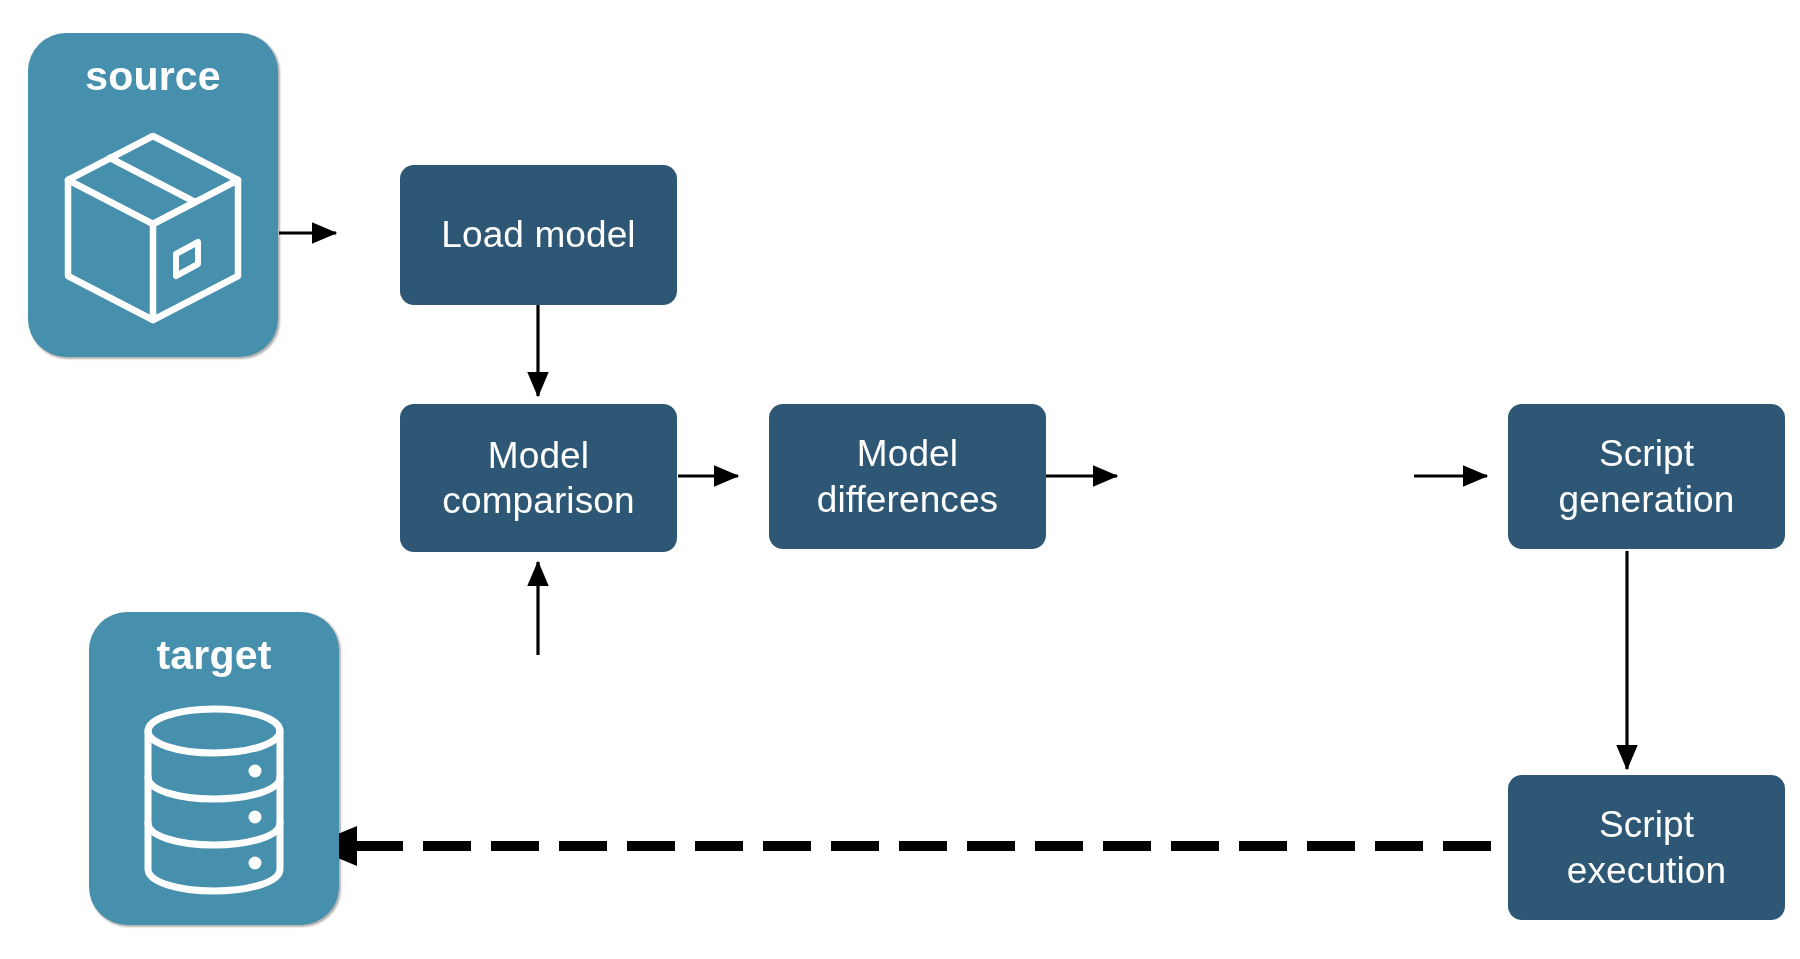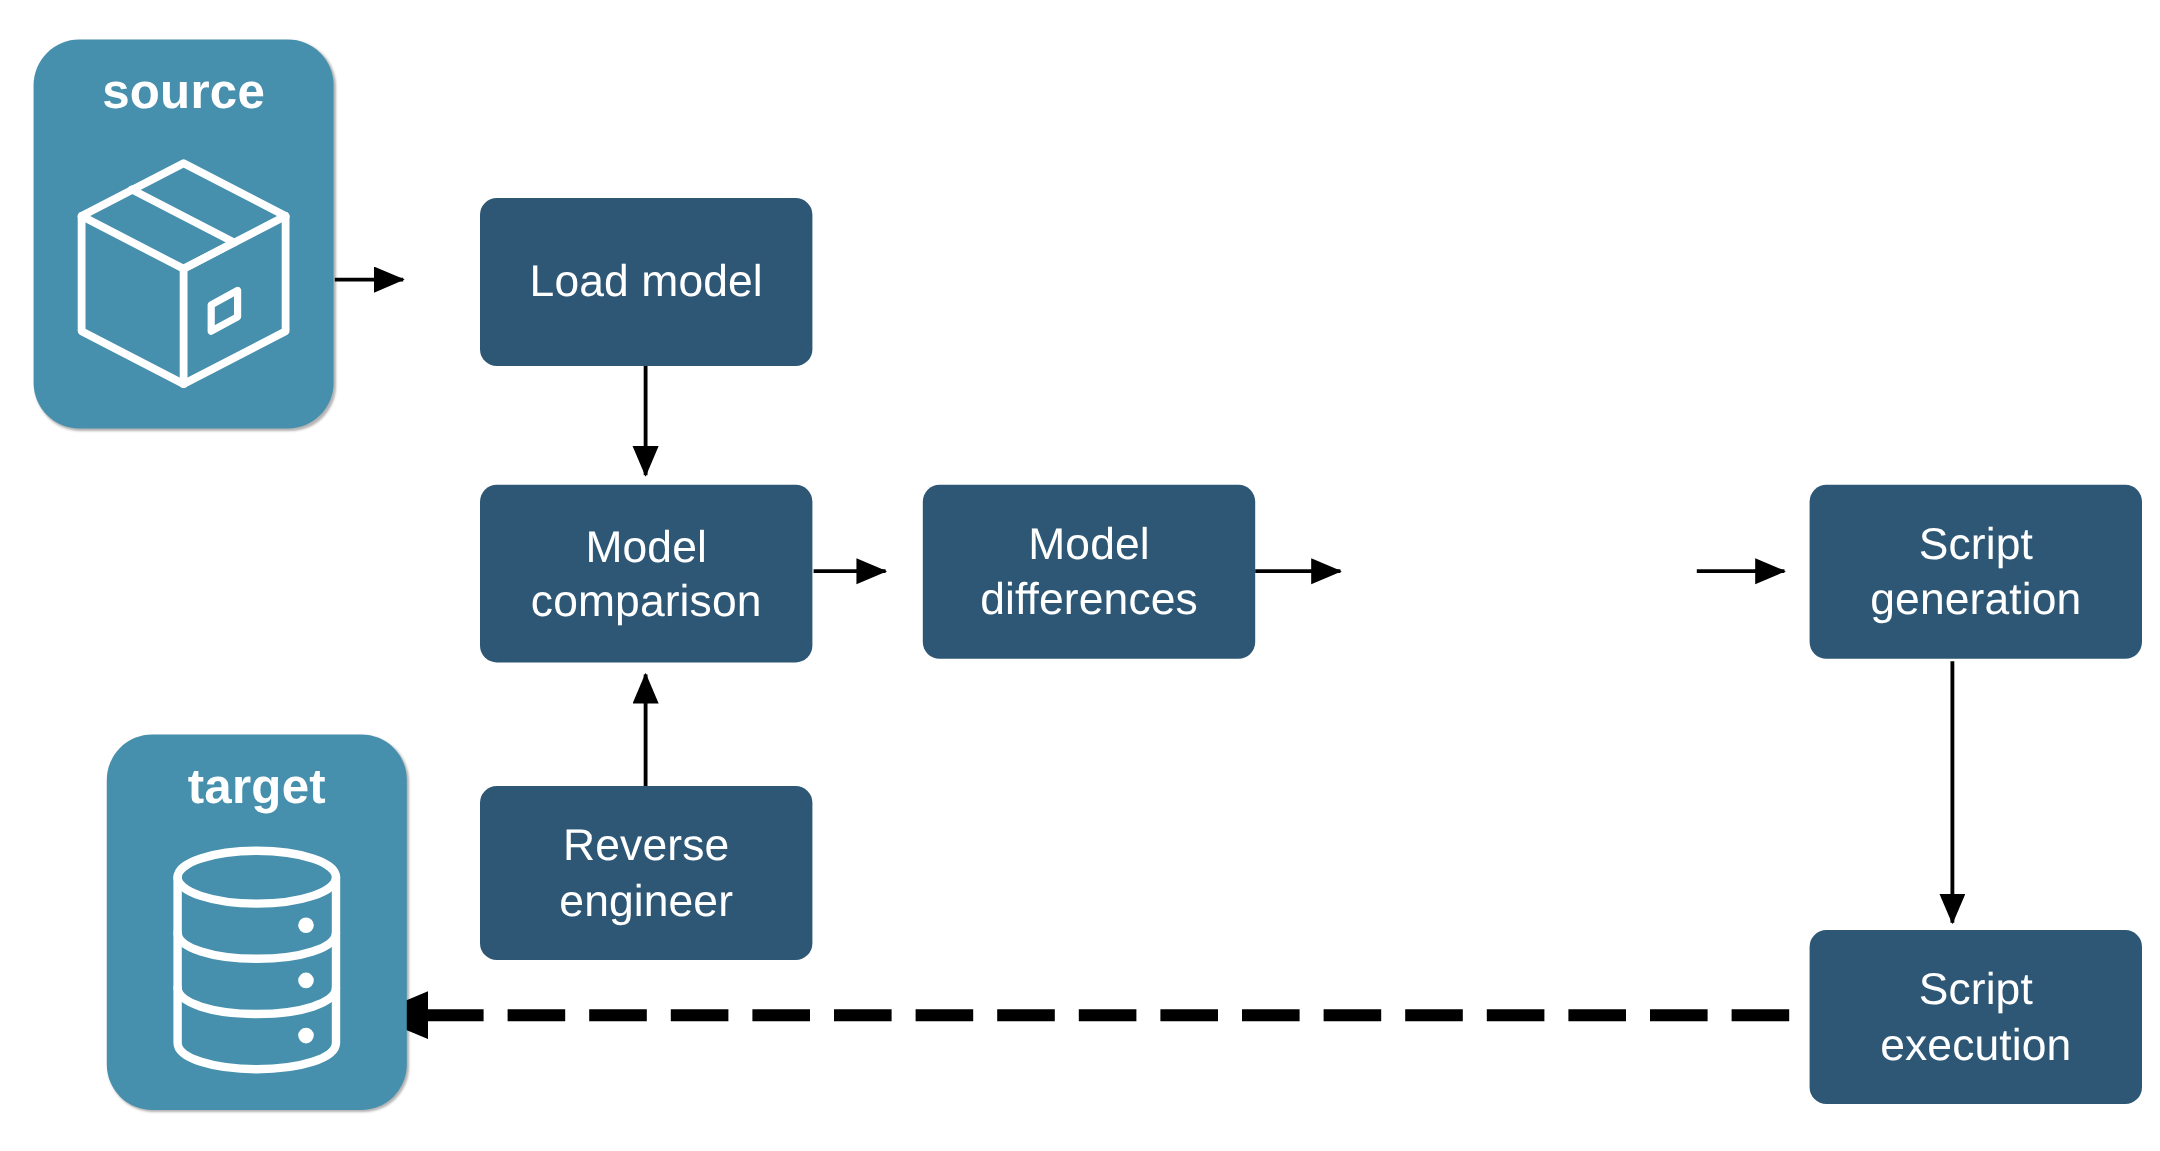--- a/index.html
+++ b/index.html
@@ -158,23 +158,19 @@
     <span class="proc-label">Model
 differences</span>
   </div>
 
 
   <div class="node proc" style="left:1508px; top:404px; width:277px; height:145px;">
     <span class="proc-label">Script
 generation</span>
   </div>
 
-  <div class="node proc" style="left:400px; top:655px; width:277px; height:145px;">
-    <span class="proc-label">Reverse
-engineer</span>
-  </div>
 
   <div class="node proc" style="left:1508px; top:775px; width:277px; height:145px;">
     <span class="proc-label">Script
 execution</span>
   </div>
 
 </div>
 
 </body></html>

